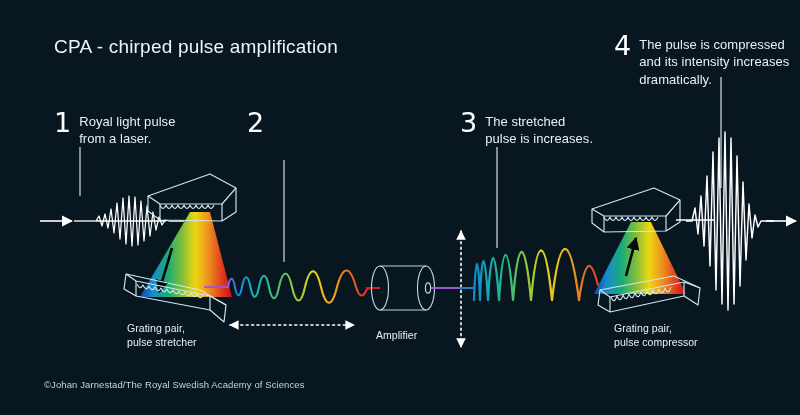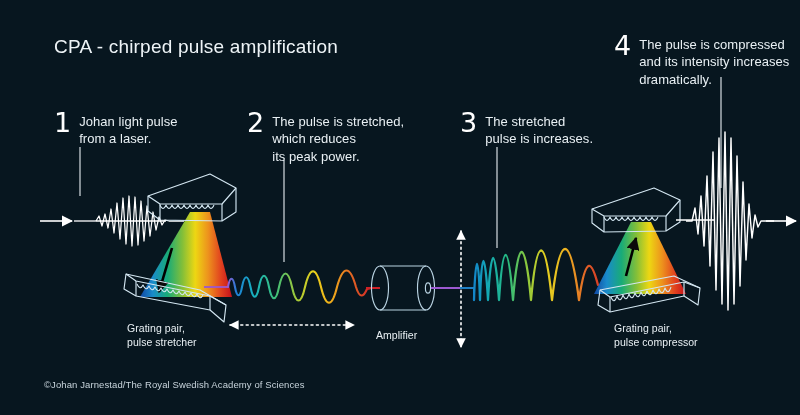--- a/index.html
+++ b/index.html
@@ -223,29 +223,26 @@
                L693,176 L696,266 L699,152 L702,290 L705,138 L708,304
                L711,132 L714,310 L717,138 L720,304 L723,156 L726,286
                L729,182 L732,260 L735,204 L738,238 L741,215 L744,227
                L747,221 L760,221"></path>
       <line x1="752" y1="221" x2="782" y2="221" stroke="#ffffff" stroke-width="1.6" marker-end="url(#arrowW)"></line>
     </g>
   </svg>
 
   <div class="step" style="left:40px;top:110px;">
     <div class="step-num">1</div>
-    <div class="step-text">Johan light pulse
+    <div class="step-text">Royal light pulse
 from a laser.</div>
   </div>
 
   <div class="step" style="left:233px;top:110px;">
     <div class="step-num">2</div>
-    <div class="step-text">The pulse is stretched,
-which reduces
-its peak power.</div>
   </div>
 
   <div class="step" style="left:446px;top:110px;">
     <div class="step-num">3</div>
     <div class="step-text">The stretched
 pulse is increases.</div>
   </div>
 
   <div class="step" style="left:600px;top:33px;">
     <div class="step-num">4</div>

